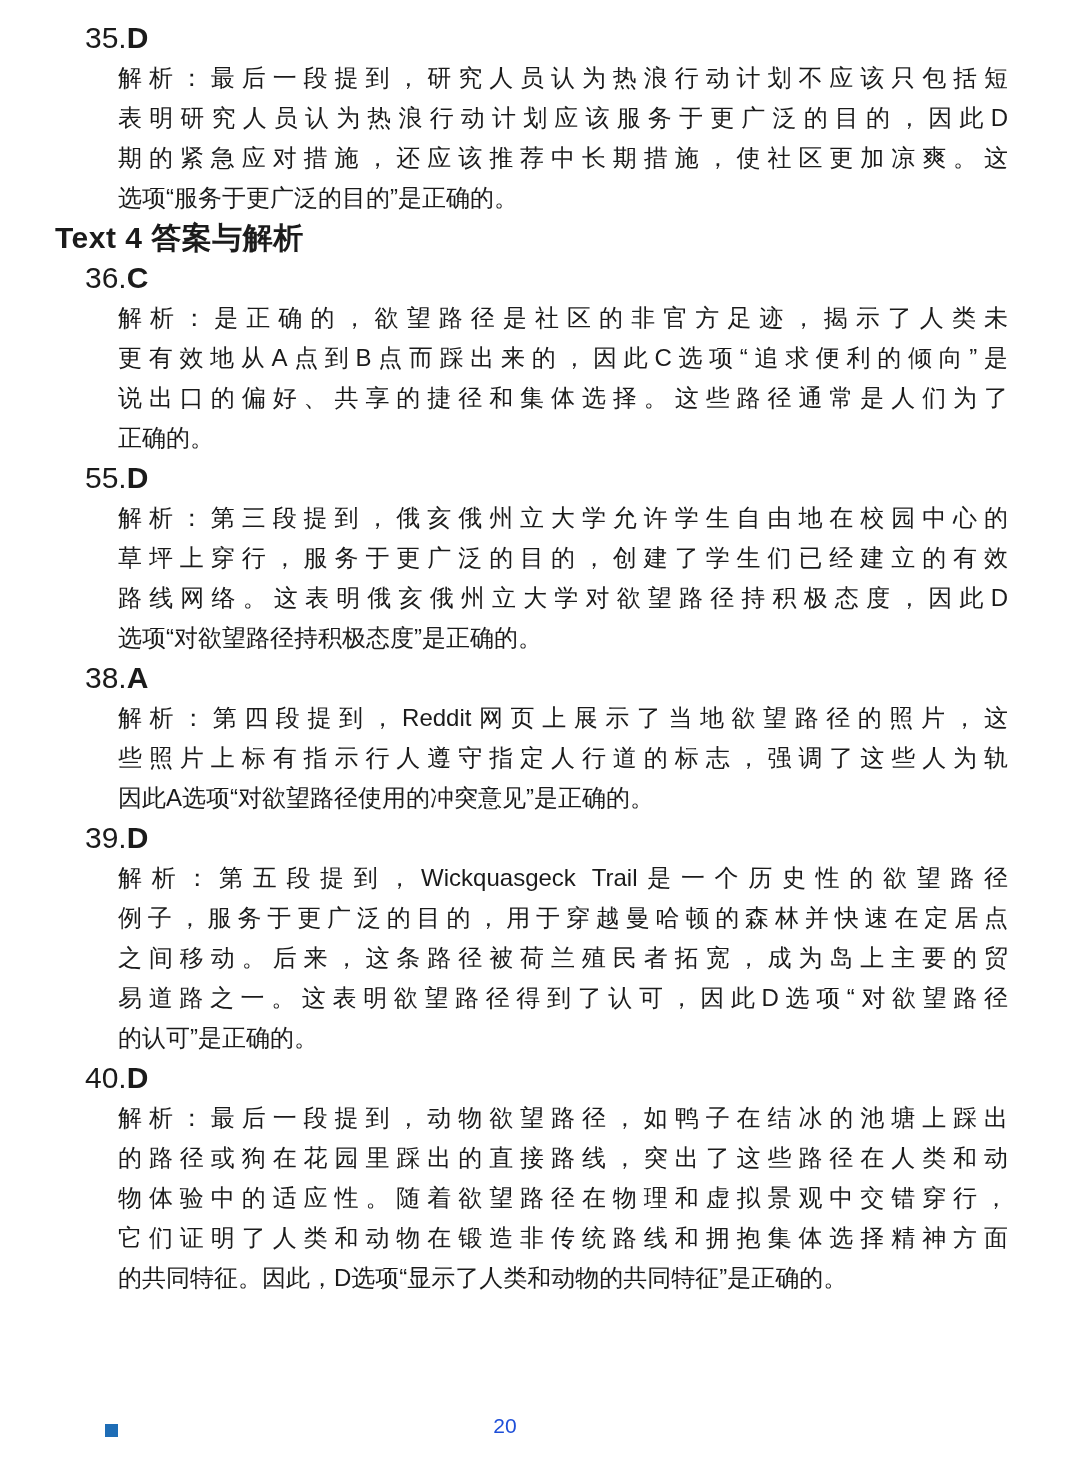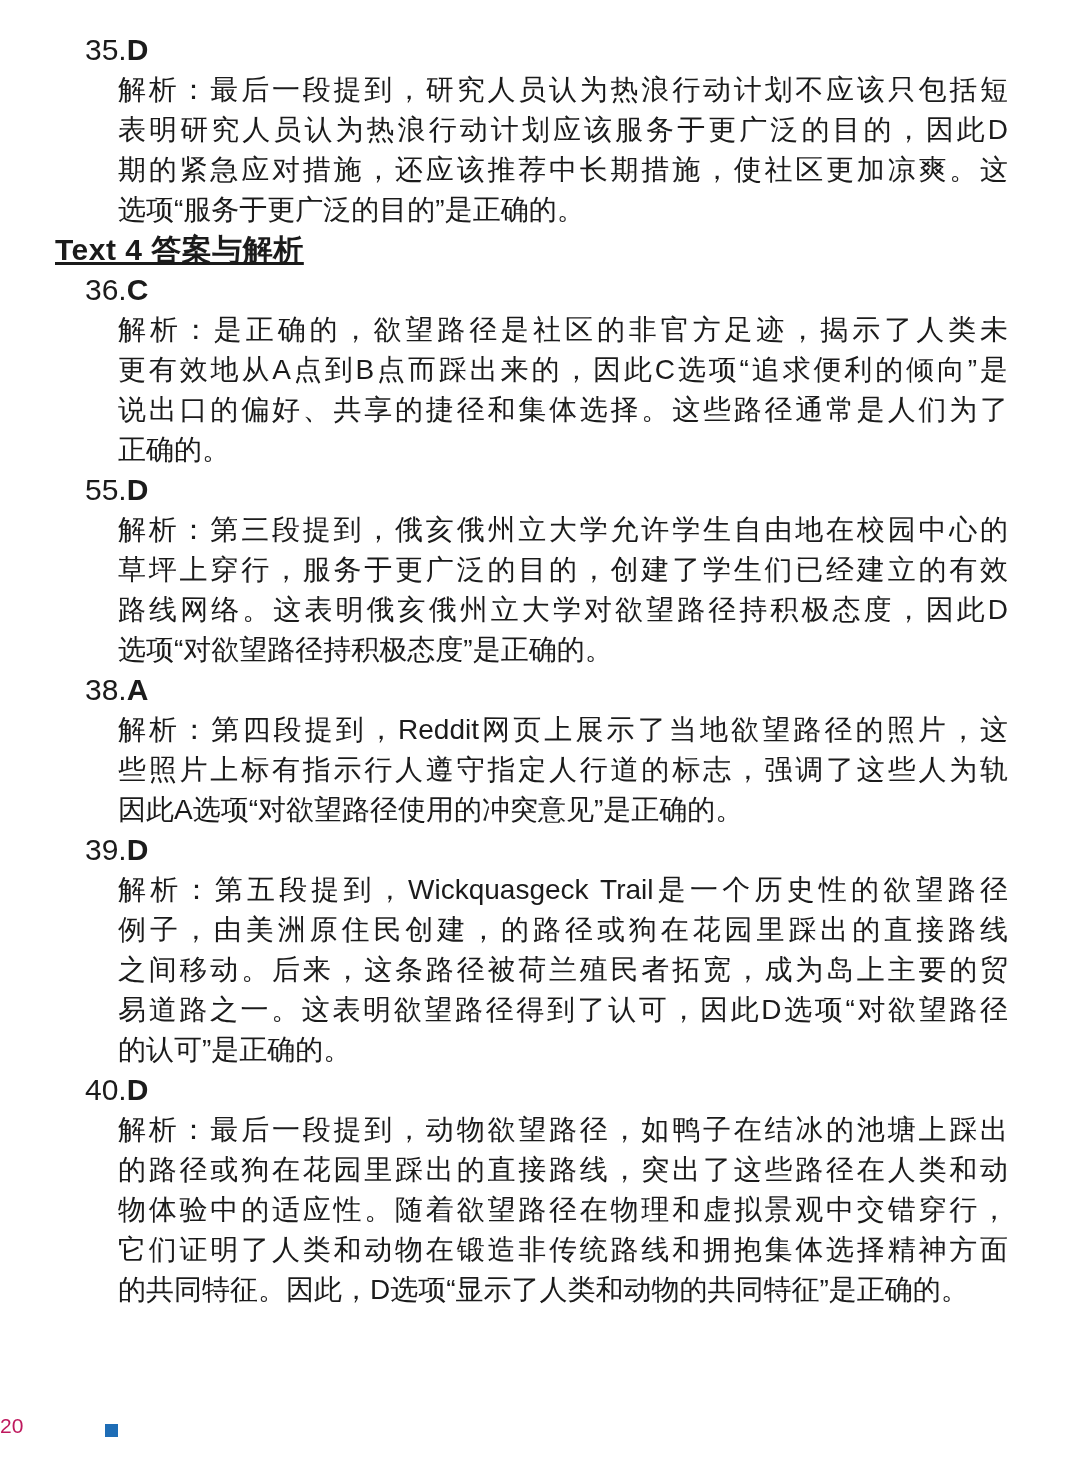--- a/index.html
+++ b/index.html
@@ -14,44 +14,43 @@
     font-family: "Liberation Sans", sans-serif;
     color: #1b1b1b;
     overflow: hidden;
   }
   .page {
     position: absolute;
     inset: 0;
     background: #ffffff;
   }
   .content {
-    padding-top: 30px;
+    padding-top: 18px;
   }
   
   .sec-heading {
     margin-left: 55px;
     font-size: 30px;
     line-height: 40px;
     font-weight: 700;
     letter-spacing: 0.5px;
-    text-decoration: underline;
   }
   
   .item-head {
     margin-left: 85px;
     font-size: 30px;
     line-height: 40px;
   }
   .item-head .num { font-weight: 400; }
   .item-head .ans { font-weight: 700; }
   
   .para {
     margin-left: 118px;
     width: 890px;
-    font-size: 28px;
+    font-size: 24px;
   }
   .para .line {
     line-height: 40px;
     text-align: justify;
     text-align-last: justify;
     text-justify: inter-character;
     white-space: normal;
   }
   .para .line:last-child {
     text-align-last: left;
@@ -62,24 +61,24 @@
     left: 105px;
     top: 1424px;
     width: 13px;
     height: 13px;
   }
   .page-number {
     position: absolute;
     left: 0;
     top: 1412px;
     width: 1010px;
-    text-align: left;
+    text-align: center;
     font-size: 21px;
     line-height: 28px;
-    color: #be185d;
+    color: #1d4ed8;
   }
 </style>
 </head>
 <body>
 
 <div class="page">
   <div class="content">
 
     <section>
       <div class="item-head"><span class="num">35.</span><span class="ans">D</span></div>
@@ -119,21 +118,21 @@
         <div class="line">解析：第四段提到，Reddit网页上展示了当地欲望路径的照片，这</div>
         <div class="line">些照片上标有指示行人遵守指定人行道的标志，强调了这些人为轨</div>
         <div class="line">因此A选项“对欲望路径使用的冲突意见”是正确的。</div>
       </div>
     </section>
 
     <section>
       <div class="item-head"><span class="num">39.</span><span class="ans">D</span></div>
       <div class="para">
         <div class="line">解析：第五段提到，Wickquasgeck Trail是一个历史性的欲望路径</div>
-        <div class="line">例子，由美洲原住民创建，的路径或狗在花园里踩出的直接路线</div>
+        <div class="line">例子，服务于更广泛的目的，用于穿越曼哈顿的森林并快速在定居点</div>
         <div class="line">之间移动。后来，这条路径被荷兰殖民者拓宽，成为岛上主要的贸</div>
         <div class="line">易道路之一。这表明欲望路径得到了认可，因此D选项“对欲望路径</div>
         <div class="line">的认可”是正确的。</div>
       </div>
     </section>
 
     <section>
       <div class="item-head"><span class="num">40.</span><span class="ans">D</span></div>
       <div class="para">
         <div class="line">解析：最后一段提到，动物欲望路径，如鸭子在结冰的池塘上踩出</div>

